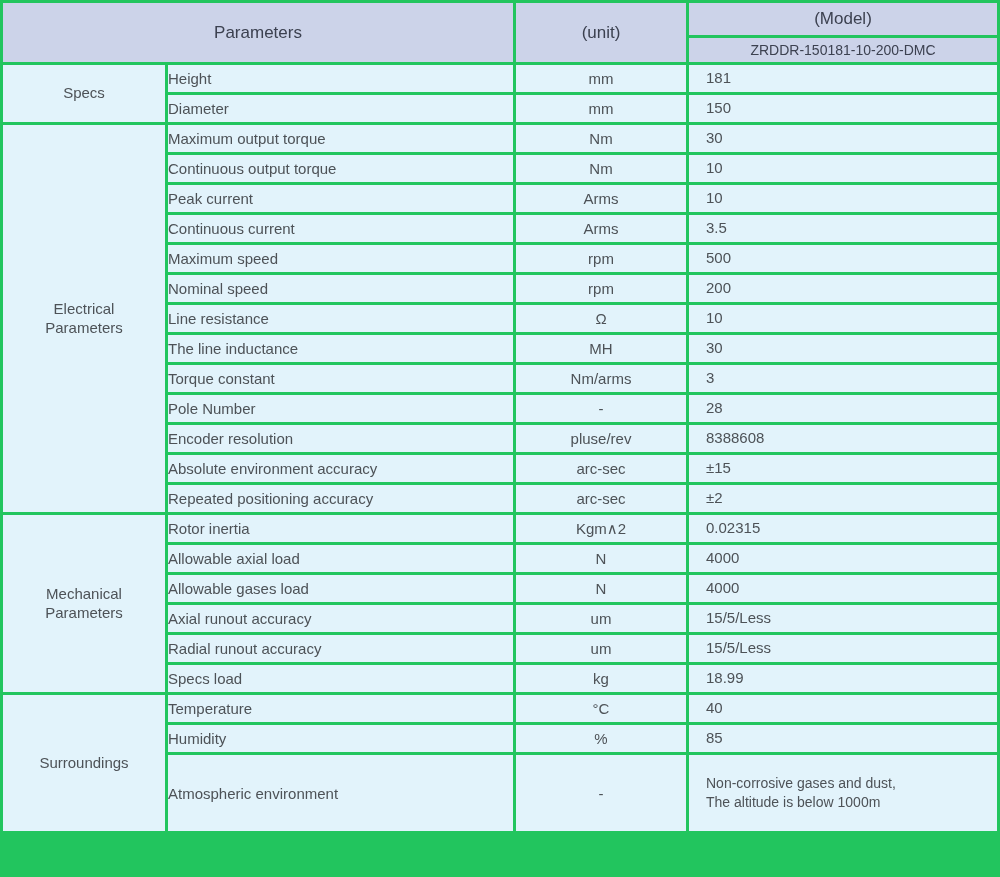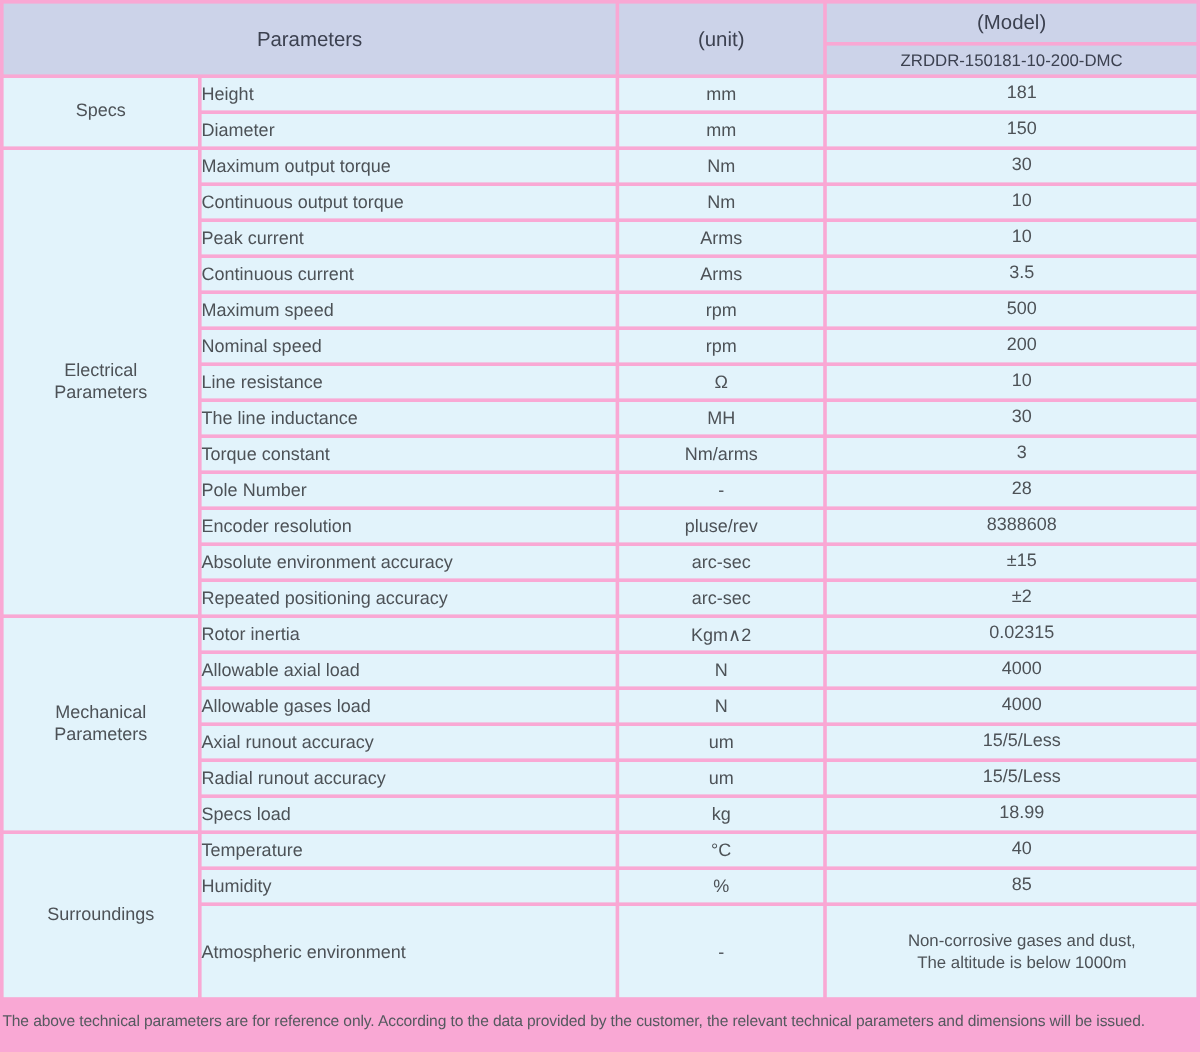--- a/index.html
+++ b/index.html
@@ -4,21 +4,21 @@
 <style>
   * { margin: 0; padding: 0; box-sizing: border-box; }
   html, body {
     background: #ffffff;
     font-family: "Liberation Sans", "DejaVu Sans", sans-serif;
     width: 1000px;
   }
   .page {
     width: 1000px;
     height: 877px;
-    background: #f9a8d4;
+    background: #22c55e;
     overflow: hidden;
   }
   table.spec-table {
     width: 1000px;
     border-collapse: separate;
     border-spacing: 3px;
     table-layout: fixed;
   }
   col.c-group { width: 162px; }
   col.c-name  { width: 345px; }
@@ -45,21 +45,21 @@
   }
   td.group {
     text-align: center;
     white-space: pre-line;
     line-height: 1.25;
   }
   td.name {
     text-align: left;
   }
   td.unit  { text-align: center; }
-  td.val   { text-align: center; white-space: pre-line; line-height: 1.35; padding-left: 17px; }
+  td.val   { text-align: left; white-space: pre-line; line-height: 1.35; padding-left: 17px; }
   tr.tall td { height: 76px; }
   td.val.small-multiline { font-size: 14px; }
 
   .footer-note {
     padding: 9px 2px 0 2px;
     font-size: 13px;
     color: var(--footer-text, #55595f);
     letter-spacing: -0.1px;
     white-space: nowrap;
   }
@@ -212,14 +212,13 @@
     </tr>
     <tr class="tall">
       <td class="name">Atmospheric environment</td>
       <td class="unit">-</td>
       <td class="val small-multiline">Non-corrosive gases and dust,
 The altitude is below 1000m</td>
     </tr>
   </tbody>
     </table>
 
-  <div class="footer-note">The above technical parameters are for reference only. According to the data provided by the customer, the relevant technical parameters and dimensions will be issued.</div>
 </div>
 
 </body></html>

